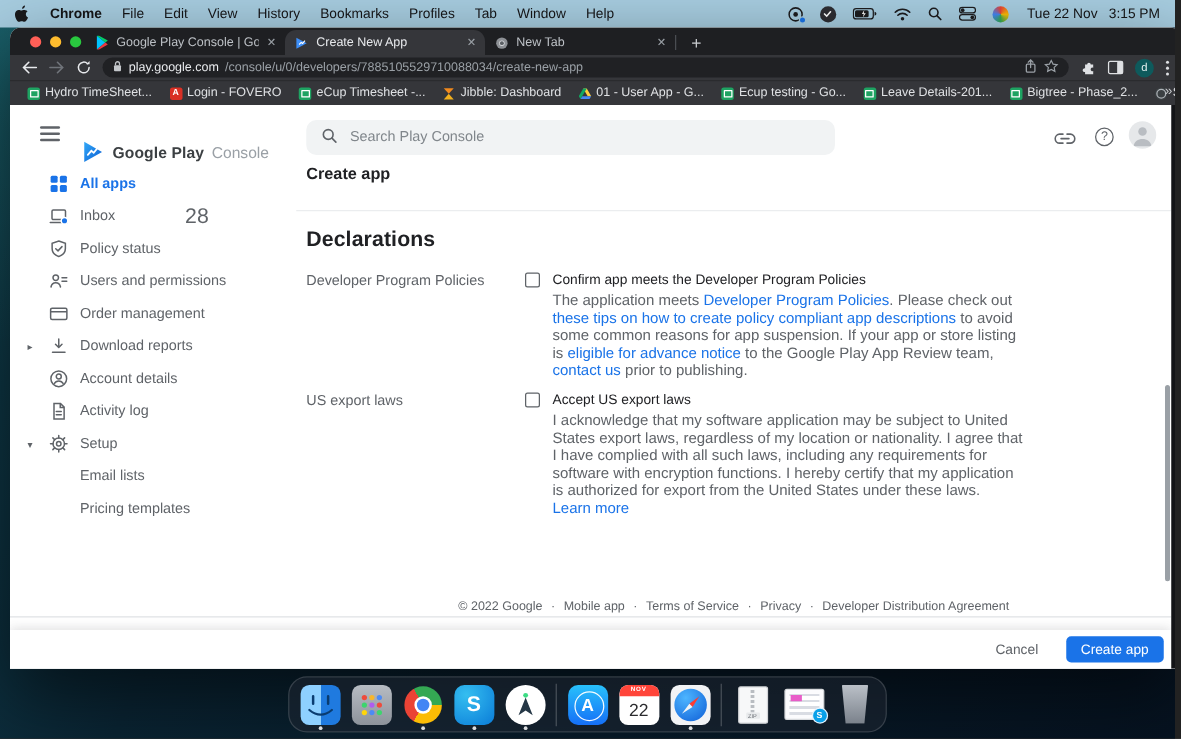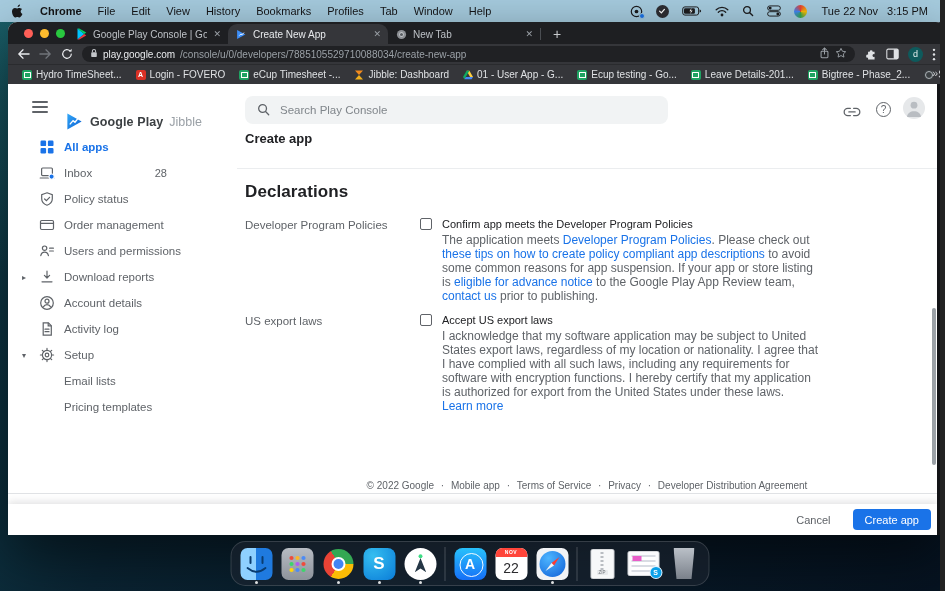--- a/index.html
+++ b/index.html
@@ -60,21 +60,21 @@
   .hamburger i{height:1.6px;background:#5f6368;border-radius:1px;}
   .brand{position:absolute;left:57px;top:20px;display:flex;align-items:center;gap:6px;font-size:12.5px;}
   .brand-primary{color:#3c4043;font-weight:bold;letter-spacing:.1px;}
   .brand-secondary{color:#9aa0a6;}
   .sb-list{position:absolute;left:0;top:50px;right:0;}
   .sb-item{position:relative;height:26px;display:flex;align-items:center;font-size:11.5px;color:#5f6368;}
   .sb-item .arrow{position:absolute;left:14px;font-size:8px;color:#5f6368;}
   .sb-ico{position:absolute;left:31px;width:16px;height:16px;}
   .sb-ico svg{display:block;}
   .sb-label{margin-left:56px;}
-  .sb-badge{margin-left:auto;margin-right:70px;font-size:11px;}
+  .sb-badge{margin-left:auto;margin-right:70px;font-size:17px;}
   .sb-item.active{color:#1a73e8;font-weight:bold;}
   .sb-item.two-line{height:38px;}
   .sb-item.two-line .sb-label{width:122px;line-height:1.25;}
   
   .main{position:absolute;left:229px;right:8px;top:0;bottom:31px;}
   .searchbar{position:absolute;left:8px;top:12px;width:423px;height:28px;border-radius:8px;background:#f1f3f4;display:flex;align-items:center;gap:10px;padding:0 12px;font-size:11.5px;color:#80868b;}
   .hdr-link{position:absolute;right:76px;top:19px;}
   .hdr-help{position:absolute;right:46px;top:18px;width:15px;height:15px;border:1.3px solid #5f6368;border-radius:50%;color:#5f6368;font-size:10px;display:flex;align-items:center;justify-content:center;}
   .hdr-avatar{position:absolute;right:12px;top:13px;width:22px;height:22px;border-radius:50%;background:#e6e8ea;overflow:hidden;display:flex;align-items:center;justify-content:center;}
   .page-title{position:absolute;left:8px;top:47px;font-size:13px;font-weight:bold;color:#202124;}
@@ -362,21 +362,21 @@
                 <defs>
                   <linearGradient id="pcg" x1="0" y1="0" x2="1" y2="1">
                     <stop offset="0" stop-color="#31a8f8"></stop>
                     <stop offset="1" stop-color="#0d5fd3"></stop>
                   </linearGradient>
                 </defs>
                 <path d="M2.5 1.5 17.5 10 2.5 18.5z" fill="url(#pcg)"></path>
                 <path d="M5.5 12.5l3-3.4 2 1.6 3.2-4" stroke="#fff" stroke-width="1.5" fill="none" stroke-linecap="round"></path>
               </svg>
             <span class="brand-primary">Google Play</span>
-            <span class="brand-secondary">Jibble</span>
+            <span class="brand-secondary">Console</span>
           </span>
         </div>
         <div class="sb-list">
           <div class="sb-item active">
             <span class="sb-ico">
                 <svg viewBox="0 0 16 16" width="16" height="16">
                   <rect x="1.5" y="1.5" width="5.6" height="5.6" rx="1.2" fill="#1a73e8"></rect>
                   <rect x="8.9" y="1.5" width="5.6" height="5.6" rx="1.2" fill="#1a73e8"></rect>
                   <rect x="1.5" y="8.9" width="5.6" height="5.6" rx="1.2" fill="#1a73e8"></rect>
                   <rect x="8.9" y="8.9" width="5.6" height="5.6" rx="1.2" fill="#1a73e8"></rect>
@@ -400,35 +400,35 @@
                 <svg viewBox="0 0 16 16" width="16" height="16">
                   <path d="M8 1.8l5.3 1.9v4.1c0 3.2-2.2 5.4-5.3 6.4-3.1-1-5.3-3.2-5.3-6.4V3.7z" fill="none" stroke="#5f6368" stroke-width="1.2"></path>
                   <path d="M5.6 8l1.8 1.7 3.2-3.4" fill="none" stroke="#5f6368" stroke-width="1.2" stroke-linecap="round"></path>
                 </svg>
               </span>
             <span class="sb-label">Policy status</span>
           </div>
           <div class="sb-item">
             <span class="sb-ico">
                 <svg viewBox="0 0 16 16" width="16" height="16">
-                  <rect x="1.5" y="3.5" width="13" height="9" rx="1.2" fill="none" stroke="#5f6368" stroke-width="1.2"></rect>
-                  <path d="M1.5 6.4h13" stroke="#5f6368" stroke-width="1.2"></path>
-                </svg>
-              </span>
-            <span class="sb-label">Order management</span>
-          </div>
-          <div class="sb-item">
-            <span class="sb-ico">
-                <svg viewBox="0 0 16 16" width="16" height="16">
                   <circle cx="5.6" cy="5.2" r="2.2" fill="none" stroke="#5f6368" stroke-width="1.2"></circle>
                   <path d="M1.8 12.6c.4-2.2 2-3.4 3.8-3.4s3.4 1.2 3.8 3.4" fill="none" stroke="#5f6368" stroke-width="1.2" stroke-linecap="round"></path>
                   <path d="M10.6 5.2h3.8M10.6 8h3.8" stroke="#5f6368" stroke-width="1.2" stroke-linecap="round"></path>
                 </svg>
               </span>
             <span class="sb-label">Users and permissions</span>
+          </div>
+          <div class="sb-item">
+            <span class="sb-ico">
+                <svg viewBox="0 0 16 16" width="16" height="16">
+                  <rect x="1.5" y="3.5" width="13" height="9" rx="1.2" fill="none" stroke="#5f6368" stroke-width="1.2"></rect>
+                  <path d="M1.5 6.4h13" stroke="#5f6368" stroke-width="1.2"></path>
+                </svg>
+              </span>
+            <span class="sb-label">Order management</span>
           </div>
           <div class="sb-item">
             <span class="arrow">▸</span>
             <span class="sb-ico">
                 <svg viewBox="0 0 16 16" width="16" height="16">
                   <path d="M8 2.2v6.6M5.4 6.4 8 9l2.6-2.6M3 12.8h10" fill="none" stroke="#5f6368" stroke-width="1.2" stroke-linecap="round" stroke-linejoin="round"></path>
                 </svg>
               </span>
             <span class="sb-label">Download reports</span>
           </div>

